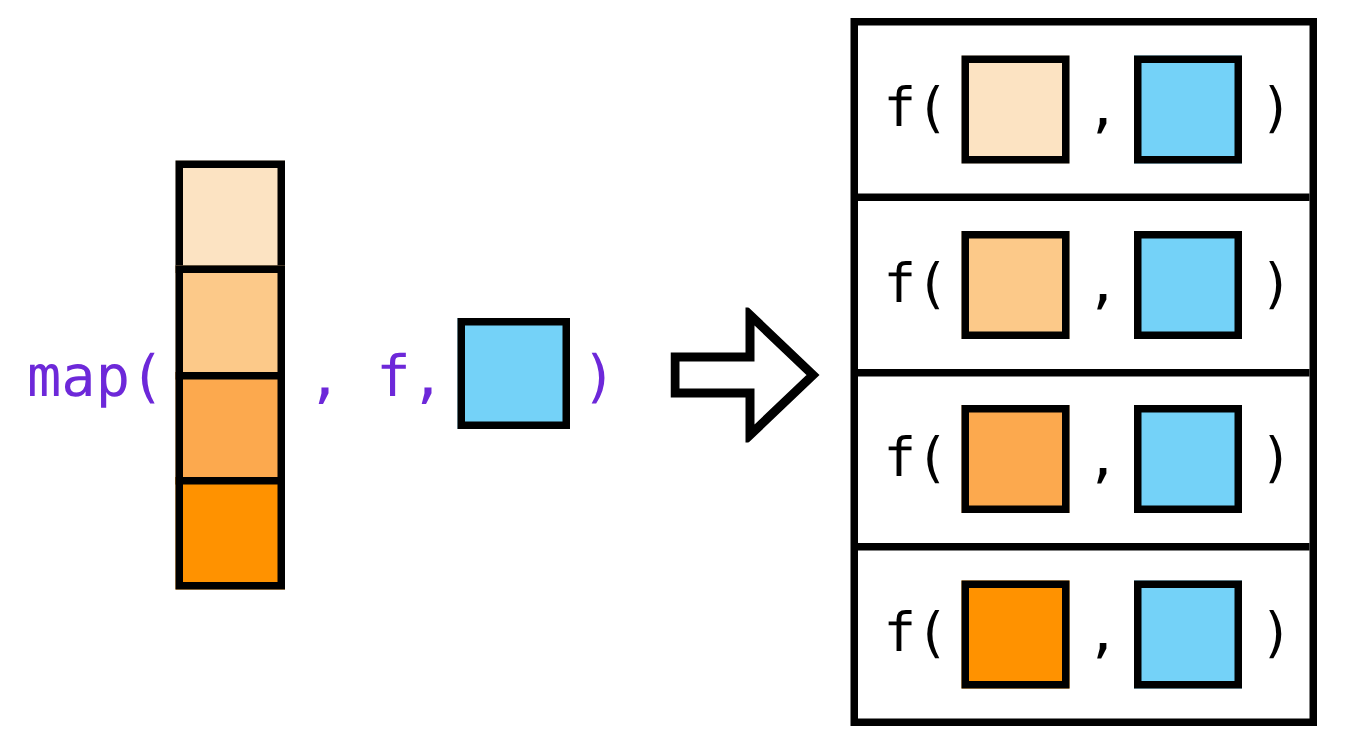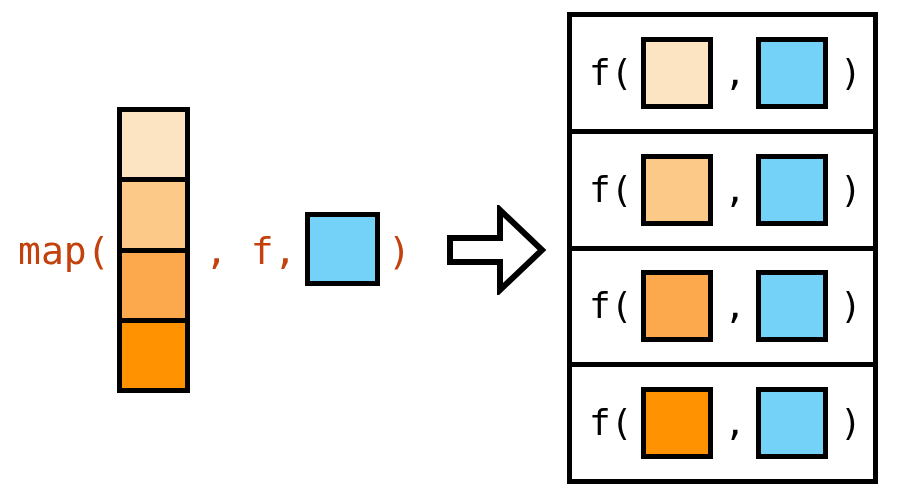--- a/index.html
+++ b/index.html
@@ -21,21 +21,21 @@
     left: 0px;
     top: 0px;
     width: 430px;
     height: 496px;
   }
 
   .expr-text {
     position: absolute;
     font-family: "DejaVu Sans Mono", monospace;
     font-size: 38px;
-    color: #c2410c;
+    color: #6d28d9;
     line-height: 1;
     white-space: pre;
   }
 
   #map-label      { left: 18px;  top: 232px; }
   #left-comma-f   { left: 205px; top: 232px; }
   #left-close     { left: 388px; top: 232px; }
 
   
   #source-column {

